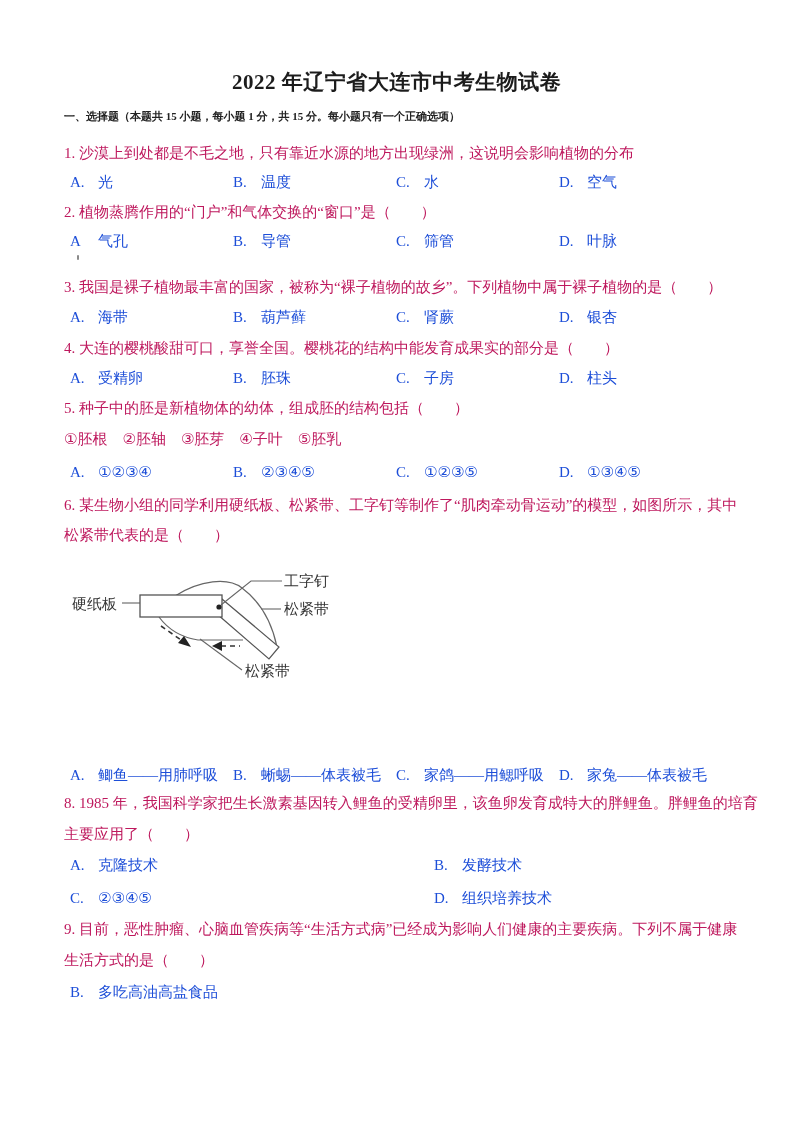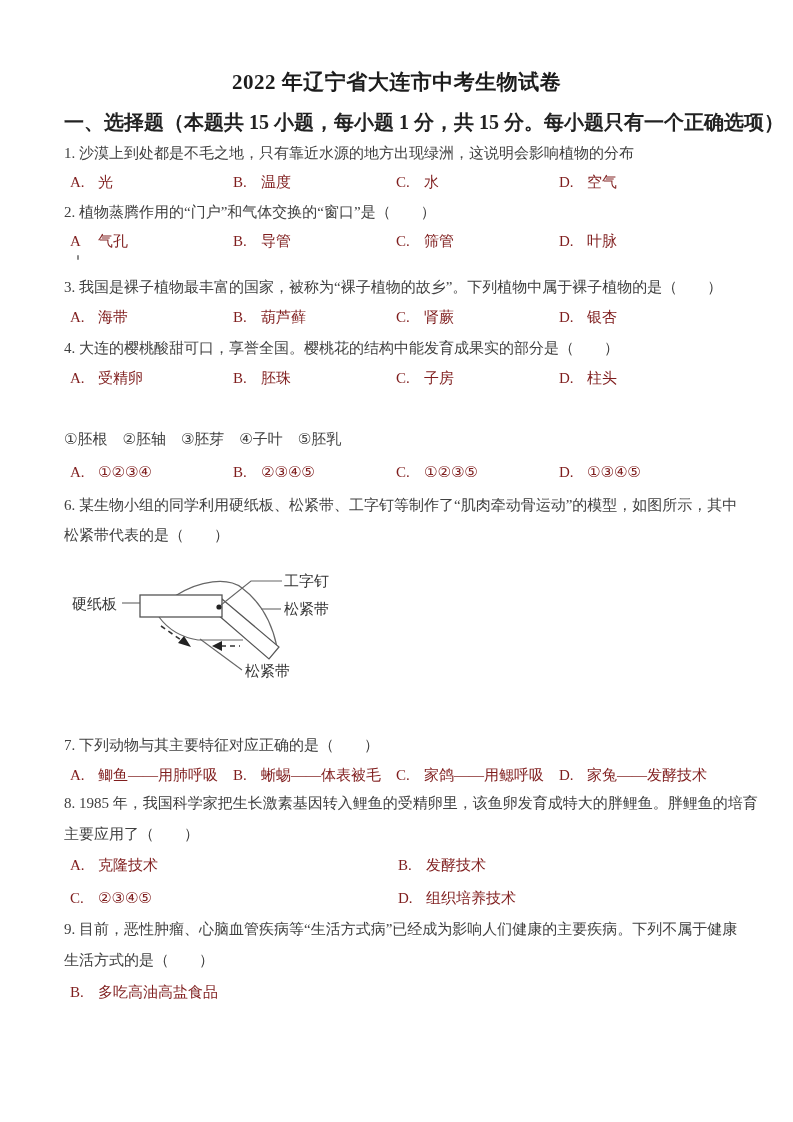--- a/index.html
+++ b/index.html
@@ -1,27 +1,27 @@
 <!DOCTYPE html>
 <html><head>
 <meta charset="utf-8">
 <style>
   html,body{margin:0;padding:0;background:#fff;}
   .page{
     position:relative;width:793px;height:1122px;background:#ffffff;overflow:hidden;
     font-family:"Liberation Serif","DejaVu Serif","DejaVu Sans",serif;
     color:#3a3a3a;
   }
-  .line{position:absolute;left:64px;font-size:15px;line-height:20px;white-space:nowrap;color:#404040;}
+  .line{position:absolute;left:64px;font-size:15px;line-height:20px;white-space:nowrap;color:#be185d;}
   .title{position:absolute;left:0;top:68px;width:793px;text-align:center;
     font-size:21px;font-weight:bold;color:#1c1c1c;letter-spacing:.5px;}
-  .section{position:absolute;left:64px;top:109px;font-size:20px;font-weight:bold;color:#222;white-space:nowrap;}
-  .opt-row{position:absolute;left:70px;display:grid;font-size:15px;line-height:20px;color:#7f1d1d;}
+  .section{position:absolute;left:64px;top:109px;font-size:11px;font-weight:bold;color:#222;white-space:nowrap;}
+  .opt-row{position:absolute;left:70px;display:grid;font-size:15px;line-height:20px;color:#1d4ed8;}
   .cols4{grid-template-columns:163px 163px 163px auto;}
-  .cols2{grid-template-columns:328px auto;}
+  .cols2{grid-template-columns:328px auto;gap:36px;}
   .opt{white-space:nowrap;}
   .ol{display:inline-block;min-width:28px;}
   .speck{position:absolute;width:2px;height:5px;background:#8a8a8a;border-radius:1px;}
   svg text{font-size:15px;fill:#333;font-family:"Liberation Serif","DejaVu Serif","DejaVu Sans",serif;}
   .diagram{position:absolute;left:60px;top:560px;}
 </style>
 </head>
 <body>
 
 <div class="page">
@@ -56,20 +56,21 @@
   </div>
 
   <div class="line" style="top:338px">4. 大连的樱桃酸甜可口，享誉全国。樱桃花的结构中能发育成果实的部分是（　　）</div>
   <div class="opt-row cols4" style="top:368px">
     <span class="opt"><span class="ol">A.</span><span>受精卵</span></span>
     <span class="opt"><span class="ol">B.</span><span>胚珠</span></span>
     <span class="opt"><span class="ol">C.</span><span>子房</span></span>
     <span class="opt"><span class="ol">D.</span><span>柱头</span></span>
   </div>
 
+  <div class="line" style="top:398px">5. 种子中的胚是新植物体的幼体，组成胚的结构包括（　　）</div>
   <div class="line" style="top:429px;left:64px">①胚根　②胚轴　③胚芽　④子叶　⑤胚乳</div>
   <div class="opt-row cols4" style="top:462px">
     <span class="opt"><span class="ol">A.</span><span>①②③④</span></span>
     <span class="opt"><span class="ol">B.</span><span>②③④⑤</span></span>
     <span class="opt"><span class="ol">C.</span><span>①②③⑤</span></span>
     <span class="opt"><span class="ol">D.</span><span>①③④⑤</span></span>
   </div>
 
   <div class="line" style="top:495px">6. 某生物小组的同学利用硬纸板、松紧带、工字钉等制作了“肌肉牵动骨运动”的模型，如图所示，其中</div>
   <div class="line" style="top:525px">松紧带代表的是（　　）</div>
@@ -96,26 +97,25 @@
     <path d="M161,86 L180,86" stroke="#333" stroke-width="1.6" stroke-dasharray="5,4"></path>
     <polygon points="152,86 162,81 162,91" fill="#222"></polygon>
 
     <text x="12" y="49">硬纸板</text>
     <text x="224" y="26">工字钉</text>
     <text x="224" y="54">松紧带</text>
     <text x="185" y="116">松紧带</text>
   </svg>
 
 
-  <div class="line" style="top:735px">7. 下列动物与其主要特征对应正确的是（　　）</div>
   <div class="opt-row cols4" style="top:765px">
     <span class="opt"><span class="ol">A.</span><span>鲫鱼——用肺呼吸</span></span>
     <span class="opt"><span class="ol">B.</span><span>蜥蜴——体表被毛</span></span>
     <span class="opt"><span class="ol">C.</span><span>家鸽——用鳃呼吸</span></span>
-    <span class="opt"><span class="ol">D.</span><span>家兔——发酵技术</span></span>
+    <span class="opt"><span class="ol">D.</span><span>家兔——体表被毛</span></span>
   </div>
 
   <div class="line" style="top:793px">8. 1985 年，我国科学家把生长激素基因转入鲤鱼的受精卵里，该鱼卵发育成特大的胖鲤鱼。胖鲤鱼的培育</div>
   <div class="line" style="top:824px">主要应用了（　　）</div>
   <div class="opt-row cols2" style="top:855px">
     <span class="opt"><span class="ol">A.</span><span>克隆技术</span></span>
     <span class="opt"><span class="ol">B.</span><span>发酵技术</span></span>
   </div>
   <div class="opt-row cols2" style="top:888px">
     <span class="opt"><span class="ol">C.</span><span>②③④⑤</span></span>

